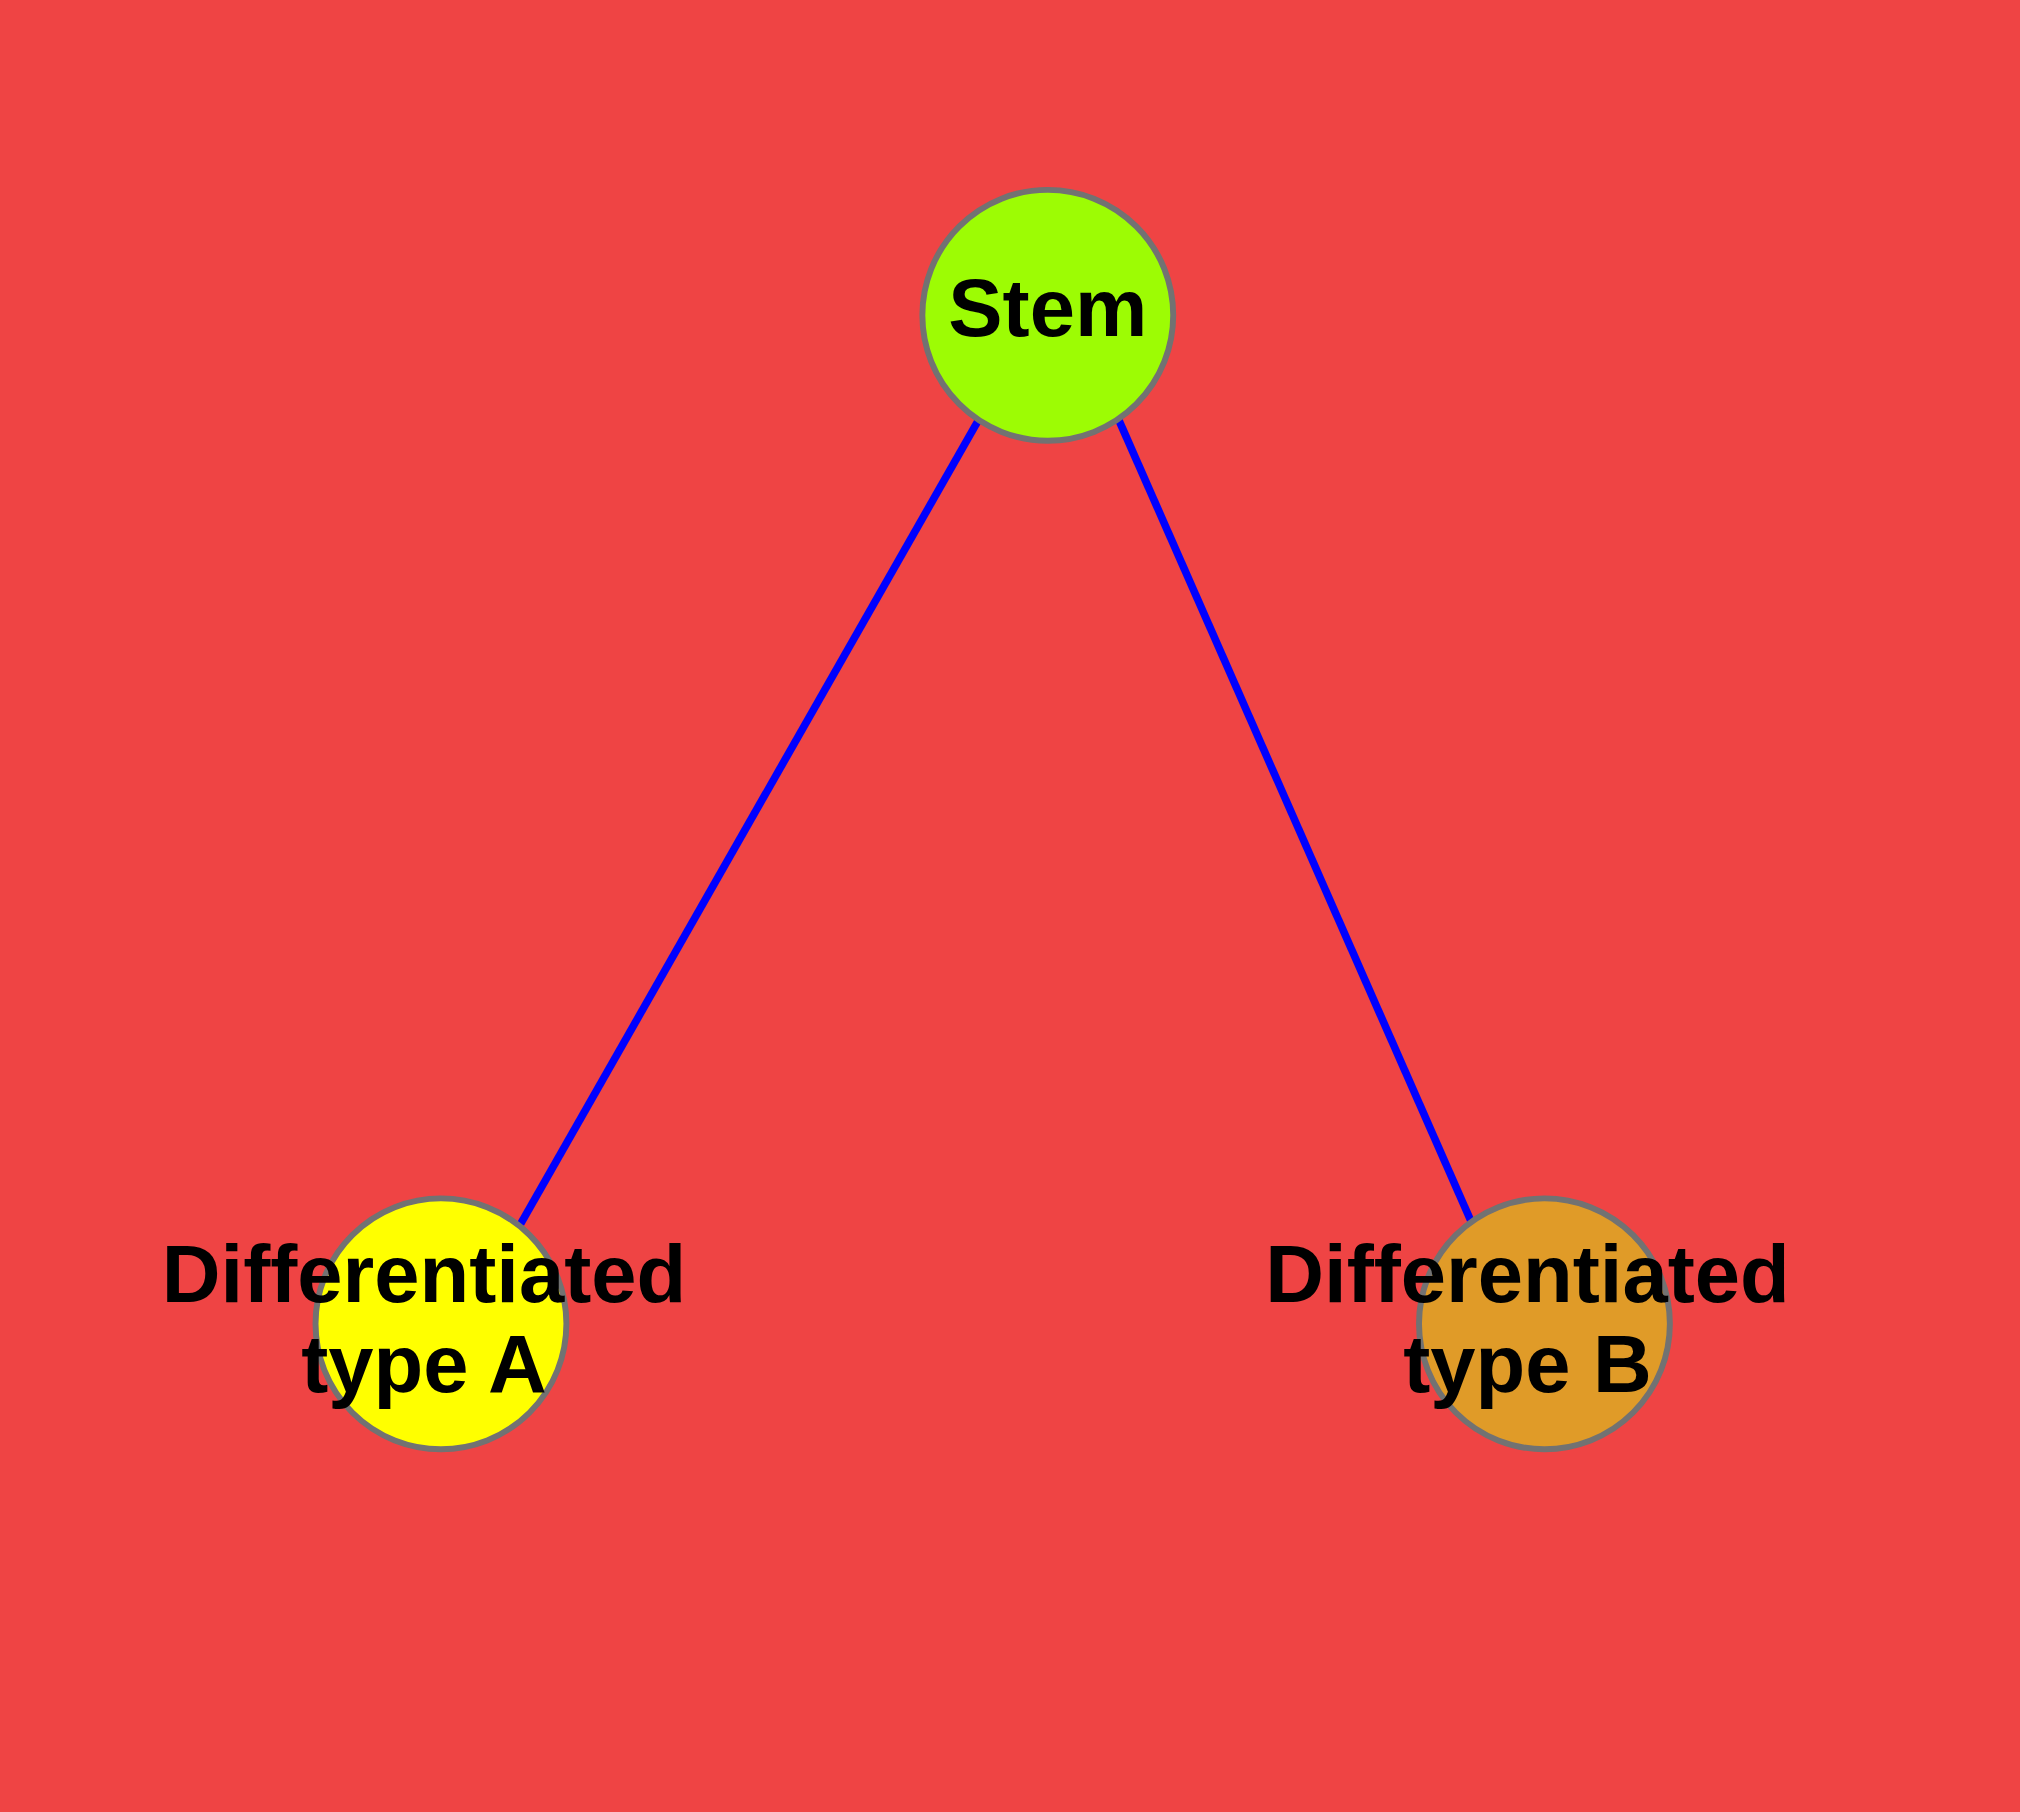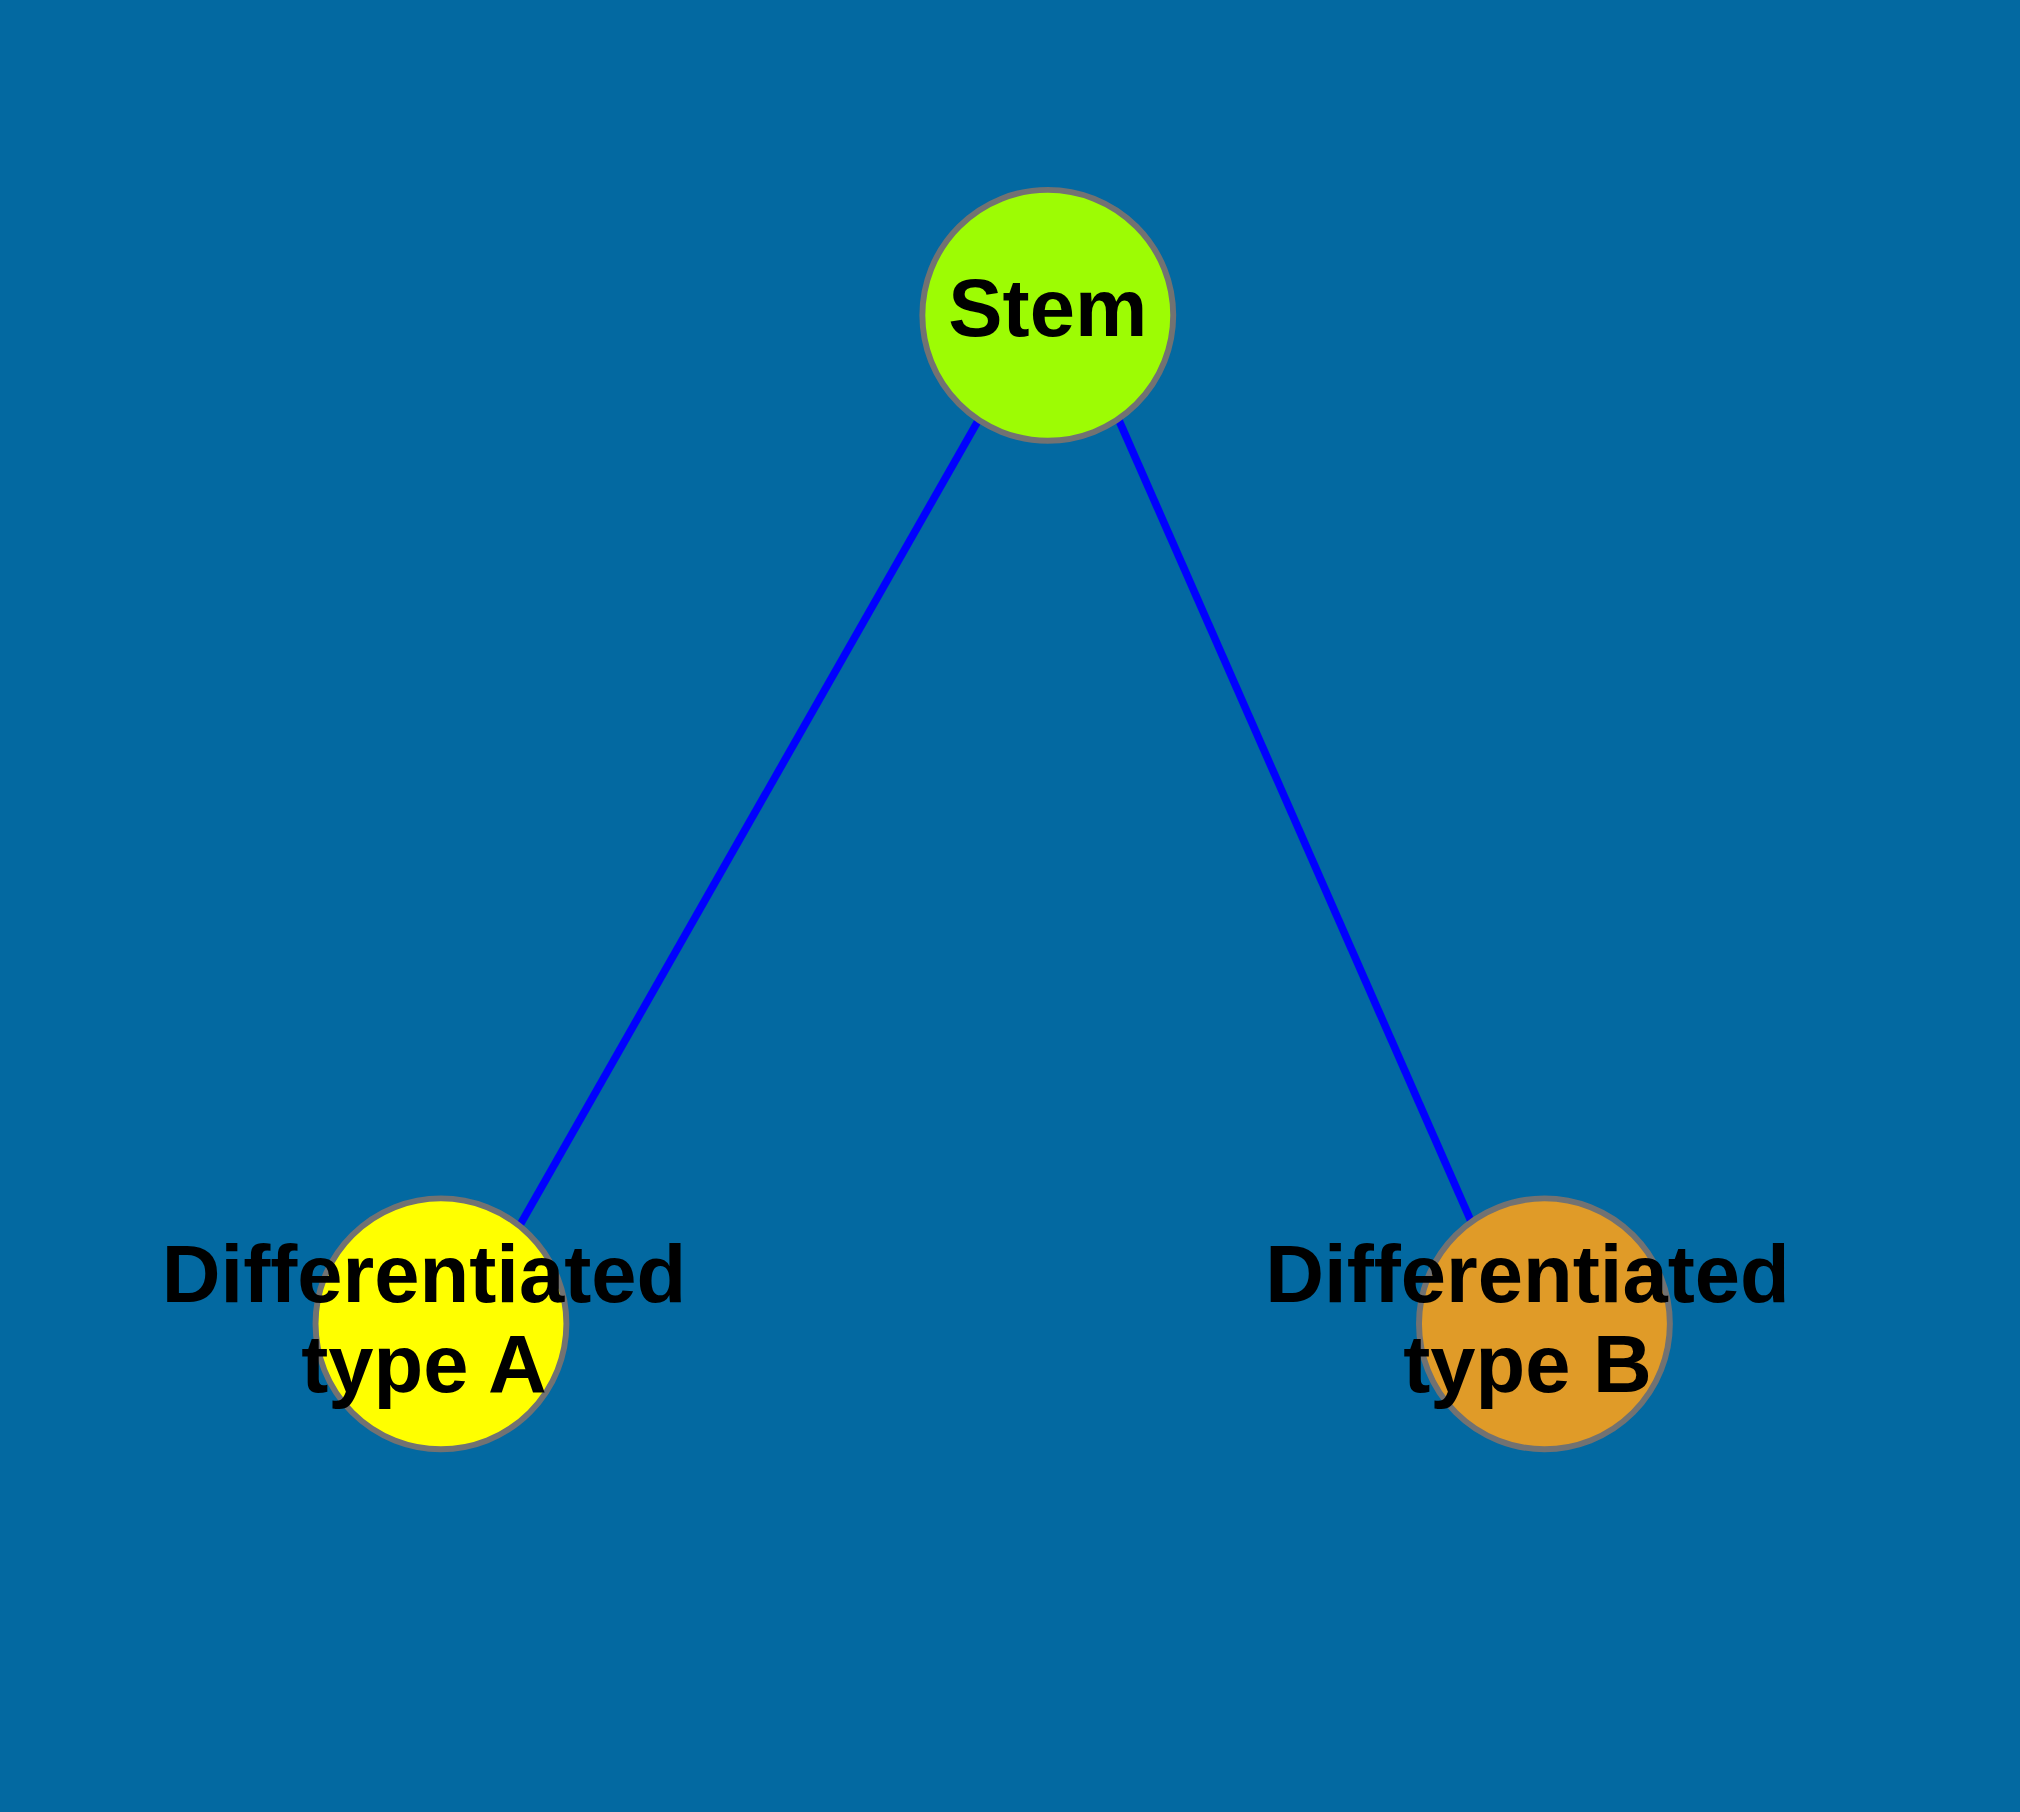--- a/index.html
+++ b/index.html
@@ -4,21 +4,21 @@
 <style>
   html, body {
     margin: 0;
     padding: 0;
     background: #ffffff;
   }
   #canvas {
     position: relative;
     width: 2021px;
     height: 1812px;
-    background: #0369a1;
+    background: #ef4444;
     overflow: hidden;
     font-family: "Liberation Sans", sans-serif;
   }
   #graph-svg {
     position: absolute;
     left: 0;
     top: 0;
     width: 2021px;
     height: 1812px;
     display: block;

